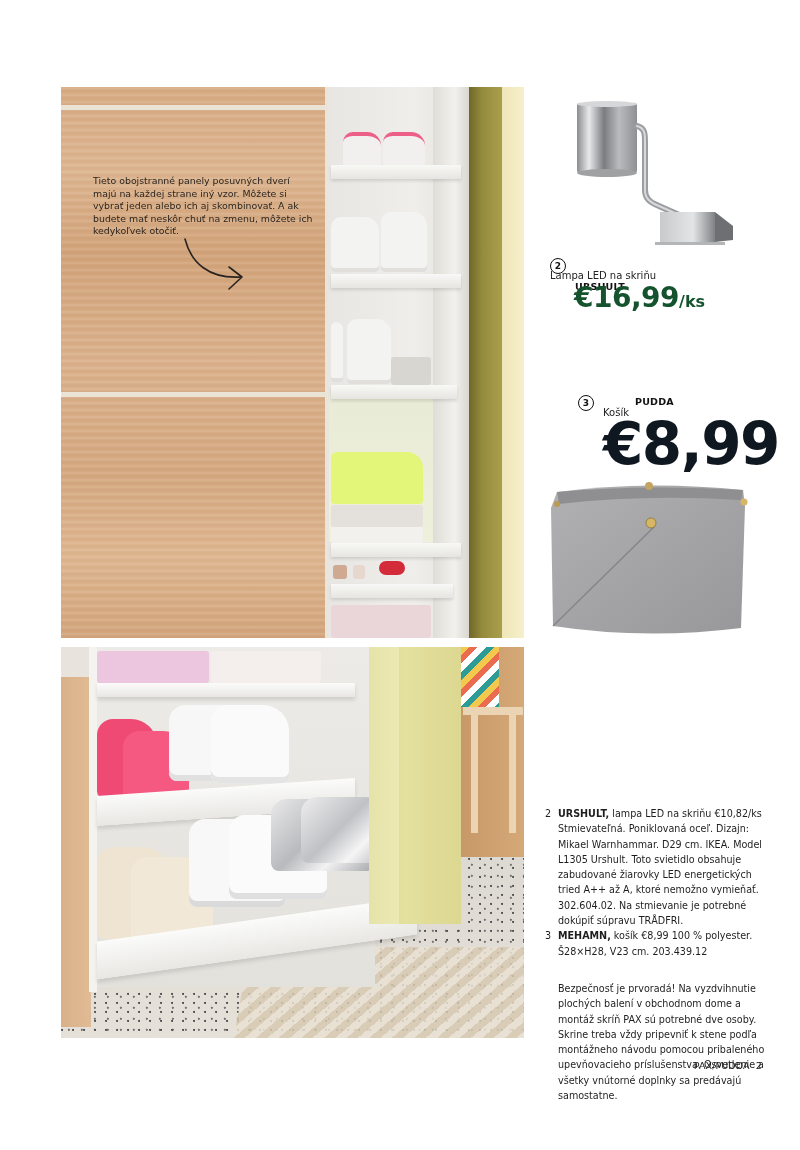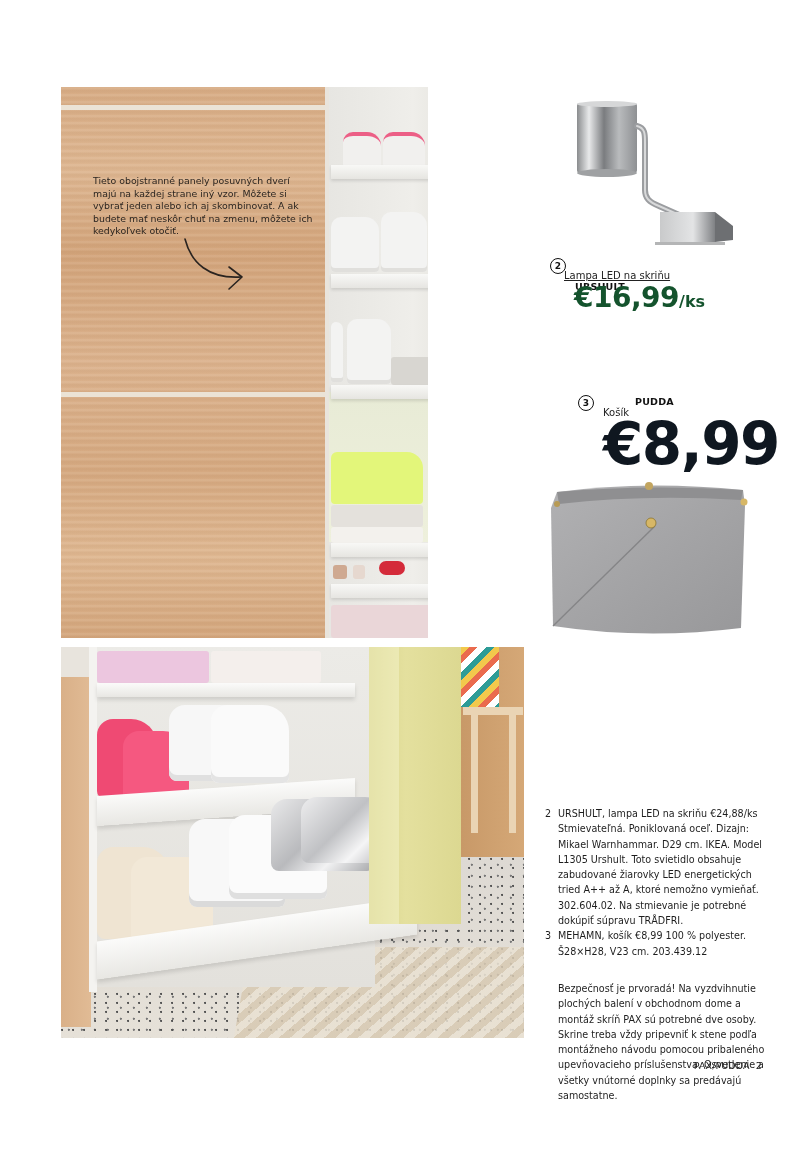--- a/index.html
+++ b/index.html
@@ -3,21 +3,21 @@
 <meta charset="utf-8">
 <style>
   html, body { margin: 0; padding: 0; }
   body {
     width: 800px; height: 1150px; background: #ffffff; position: relative; overflow: hidden;
     font-family: "DejaVu Sans", "Liberation Sans", sans-serif; color: #1a1a1a;
   }
   .abs { position: absolute; }
 
   
-  .photo-top { left: 61px; top: 87px; width: 367px; height: 551px; overflow: hidden; background: #3b82f6; }
+  .photo-top { left: 61px; top: 87px; width: 463px; height: 551px; overflow: hidden; background: #3b82f6; }
   .wood {
     position: absolute; left: 0; top: 0; width: 266px; height: 551px;
     background:
       repeating-linear-gradient(180deg, rgba(255,255,255,0.06) 0px, rgba(255,255,255,0.06) 2px, rgba(120,70,30,0.05) 3px, rgba(120,70,30,0.05) 5px, rgba(255,255,255,0) 7px),
       linear-gradient(180deg, #d8ad86 0%, #deb792 15%, #d3a57c 30%, #dcb38e 50%, #d6aa82 70%, #dfb892 85%, #d4a77e 100%);
   }
   .wood-line { position: absolute; left: 0; width: 266px; height: 5px; background: #ebe3d6; }
   .wood-edge { position: absolute; left: 264px; top: 0; width: 4px; height: 551px; background: #e9e4dc; }
   .closet {
     position: absolute; left: 268px; top: 0; width: 140px; height: 551px;
@@ -76,21 +76,21 @@
   }
   .prod-name { position: absolute; font-size: 9.5px; font-weight: bold; color: #111; letter-spacing: 0.2px; }
   .prod-desc { position: absolute; font-size: 10px; color: #222; }
   .price-sm { position: absolute; font-size: 28px; font-weight: bold; color: #14532d; letter-spacing: -0.5px; }
   .price-sm .unit { font-size: 16px; letter-spacing: 0; }
   .price-lg { position: absolute; font-size: 58px; font-weight: bold; color: #0f1720; letter-spacing: -1.5px; }
 
   .body-col { position: absolute; left: 545px; top: 806px; width: 230px; font-size: 9.6px; line-height: 15.3px; color: #1e1e1e; }
   .entry { position: relative; padding-left: 13px; }
   .entry .n { position: absolute; left: 0; top: 0; }
-  .entry b { font-weight: normal; }
+  .entry b { font-weight: bold; }
   .safety { margin-top: 22px; padding-left: 13px; }
   .footer { position: absolute; right: 38px; top: 1060px; font-size: 9.5px; color: #222; letter-spacing: 0.1px; }
 </style>
 </head>
 <body>
 
 <div class="abs photo-top">
   <div class="wood"></div>
   <div class="wood-line" style="top:18px"></div>
   <div class="wood-line" style="top:305px"></div>
@@ -190,21 +190,21 @@
   <ellipse cx="32" cy="6" rx="30" ry="3" fill="#d6d7d8"></ellipse>
   <path d="M62 28 C 70 30, 70 36, 70 44 L 70 92 C 70 100, 74 104, 84 108 L 120 124" fill="none" stroke="#9b9da0" stroke-width="6" stroke-linecap="round"></path>
   <path d="M62 28 C 70 30, 70 36, 70 44 L 70 92 C 70 100, 74 104, 84 108 L 120 124" fill="none" stroke="#d8d9da" stroke-width="2" stroke-linecap="round"></path>
   <rect x="85" y="114" width="55" height="30" fill="url(#base)"></rect>
   <polygon points="140,114 158,128 158,142 140,144" fill="#6d6f72"></polygon>
   <rect x="80" y="144" width="70" height="3" fill="#b4b5b6"></rect>
 </svg>
 
 <div class="num-circle" style="left:550px;top:258px;">2</div>
 <div class="prod-name" style="left:575px;top:259px;margin-top:22px;">URSHULT</div>
-<div class="prod-desc" style="left:564px;top:270px;text-decoration:underline;">Lampa LED na skriňu</div>
+<div class="prod-desc" style="left:550px;top:270px;">Lampa LED na skriňu</div>
 <div class="price-sm" style="left:574px;top:281px;">
   <span>€16,99</span><span class="unit">/ks</span>
 </div>
 
 <div class="num-circle" style="left:578px;top:395px;">3</div>
 <div class="prod-name" style="left:635px;top:396px;">PUDDA</div>
 <div class="prod-desc" style="left:603px;top:407px;">Košík</div>
 <div class="price-lg" style="left:603px;top:410px;">€8,99</div>
 
 <svg class="abs basket" viewBox="0 0 205 162">
@@ -220,21 +220,21 @@
   <path d="M8 148 L 110 48" stroke="#858587" stroke-width="1.4" fill="none"></path>
   <circle cx="106" cy="45" r="5" fill="#d7b766" stroke="#8a7330" stroke-width="0.8"></circle>
   <circle cx="104" cy="8" r="4" fill="#c2a560"></circle>
   <circle cx="199" cy="24" r="3.5" fill="#d7b766"></circle>
   <circle cx="12" cy="26" r="3" fill="#b89b55"></circle>
 </svg>
 
 <div class="body-col">
   <div class="entry">
     <span class="n">2</span>
-    <b>URSHULT,</b><span> lampa LED na skriňu €24,88/ks Stmievateľná. Poniklovaná oceľ. Dizajn: Mikael Warnhammar. D29 cm. IKEA. Model L1305 Urshult. Toto svietidlo obsahuje zabudované žiarovky LED energetických tried A++ až A, ktoré nemožno vymieňať. 302.604.02. Na stmievanie je potrebné dokúpiť súpravu TRÅDFRI.</span>
+    <b>URSHULT,</b><span> lampa LED na skriňu €10,82/ks Stmievateľná. Poniklovaná oceľ. Dizajn: Mikael Warnhammar. D29 cm. IKEA. Model L1305 Urshult. Toto svietidlo obsahuje zabudované žiarovky LED energetických tried A++ až A, ktoré nemožno vymieňať. 302.604.02. Na stmievanie je potrebné dokúpiť súpravu TRÅDFRI.</span>
   </div>
   <div class="entry">
     <span class="n">3</span>
     <b>MEHAMN,</b><span> košík €8,99 100 % polyester. Š28×H28, V23 cm. 203.439.12</span>
   </div>
   <div class="safety">Bezpečnosť je prvoradá! Na vyzdvihnutie plochých balení v obchodnom dome a montáž skríň PAX sú potrebné dve osoby. Skrine treba vždy pripevniť k stene podľa montážneho návodu pomocou pribaleného upevňovacieho príslušenstva. Osvetlenie a všetky vnútorné doplnky sa predávajú samostatne.</div>
 </div>
 
 <div class="footer">
   <span>PAX/PUDDA</span>&nbsp;&nbsp;<span>2</span>

